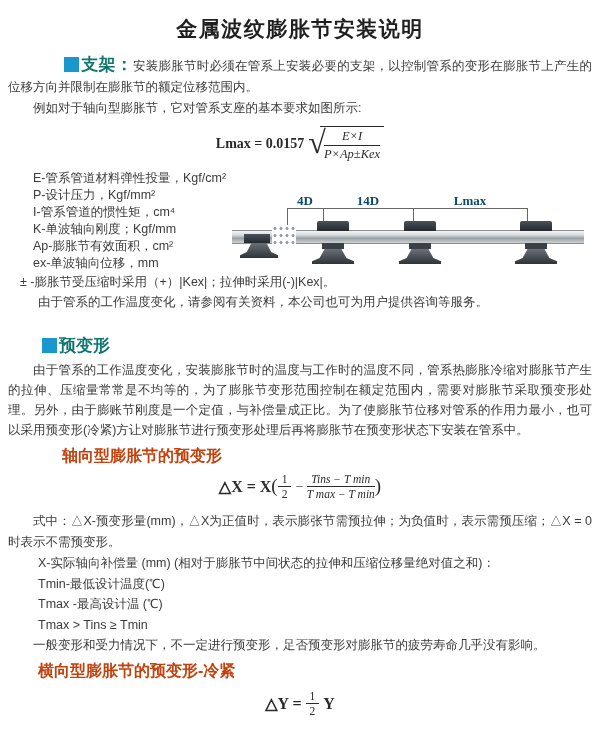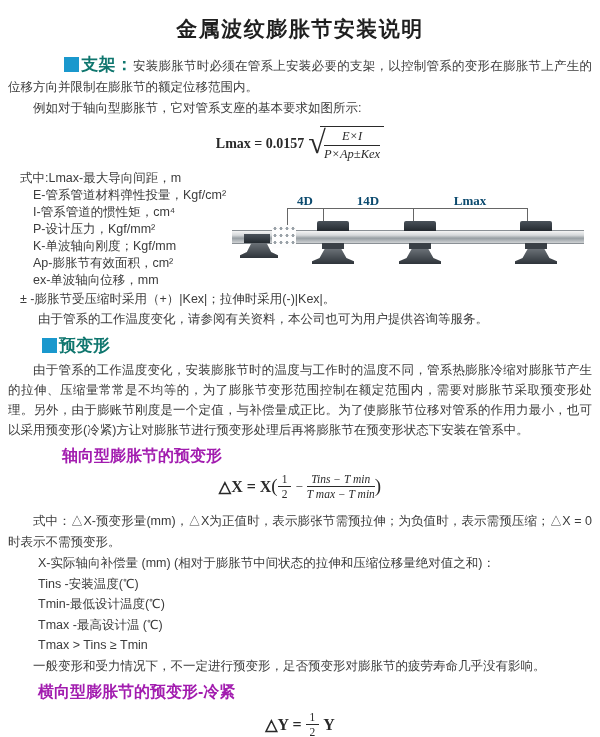--- a/index.html
+++ b/index.html
@@ -23,21 +23,21 @@
     line-height:30px;
   }
   .para{font-size:12.5px;line-height:21px;text-align:justify;}
   .bullet{
     display:inline-block;width:15px;height:15px;
     background:#1a98cd;vertical-align:-2px;margin-right:2px;
   }
   .sec-head{color:#0f766e;font-size:17px;font-weight:bold;}
   .p-support{margin-top:10px;text-indent:56px;}
   .p-example{text-indent:2em;}
-  .subhead{color:#a21caf;font-size:16px;font-weight:bold;line-height:22px;}
+  .subhead{color:#c2410c;font-size:16px;font-weight:bold;line-height:22px;}
   .subhead.axial{margin:5px 0 2px 54px;}
   .subhead.lateral{margin:4px 0 0 30px;}
   .sec2-head{margin:6px 0 3px 34px;}
 
   
   .formula{text-align:center;font-family:"Liberation Serif",serif;color:#2a2a2a;}
   .f1{margin:6px 0 5px;height:40px;}
   .f1-lhs{font-weight:bold;font-size:14px;vertical-align:middle;}
   .radical{font-size:32px;font-weight:400;vertical-align:middle;display:inline-block;margin:0 -6px 0 4px;position:relative;top:-1px;}
   .radicand{display:inline-block;vertical-align:middle;border-top:1.4px solid #2a2a2a;padding:2px 4px 0;}
@@ -103,24 +103,23 @@
 
   <div class="title">金属波纹膨胀节安装说明</div>
 
   <p class="para p-support"><span class="sec-head"><span class="bullet"></span><span>支架：</span></span><span>安装膨胀节时必须在管系上安装必要的支架，以控制管系的变形在膨胀节上产生的位移方向并限制在膨胀节的额定位移范围内。</span></p>
 
   <p class="para p-example">例如对于轴向型膨胀节，它对管系支座的基本要求如图所示:</p>
 
   <div class="formula f1"><span class="f1-lhs">Lmax = 0.0157</span><span class="radical">√</span><span class="radicand"><span class="frac"><span class="num">E×I</span><span class="den">P×Ap±Kex</span></span></span></div>
 
   <div class="defs-region">
-    <div class="def d-a">式中:Lmax-最大导向间距，m</div>
     <div class="def d-b">E-管系管道材料弹性投量，Kgf/cm²</div>
+    <div class="def d-b">P-设计压力，Kgf/mm²</div>
     <div class="def d-b">I-管系管道的惯性矩，cm⁴</div>
-    <div class="def d-b">P-设计压力，Kgf/mm²</div>
     <div class="def d-b">K-单波轴向刚度；Kgf/mm</div>
     <div class="def d-b">Ap-膨胀节有效面积，cm²</div>
     <div class="def d-b">ex-单波轴向位移，mm</div>
     <div class="def d-pm">± -膨胀节受压缩时采用（+）|Kex|；拉伸时采用(-)|Kex|。</div>
     <div class="def d-c">由于管系的工作温度变化，请参阅有关资料，本公司也可为用户提供咨询等服务。</div>
 
     <div class="diagram">
       <div class="dim-label l-4d">4D</div>
       <div class="dim-label l-14d">14D</div>
       <div class="dim-label l-lmax">Lmax</div>
@@ -148,21 +147,20 @@
   <div class="sec-head sec2-head"><span class="bullet"></span><span>预变形</span></div>
 
   <p class="para p-pre">由于管系的工作温度变化，安装膨胀节时的温度与工作时的温度不同，管系热膨胀冷缩对膨胀节产生的拉伸、压缩量常常是不均等的，为了膨胀节变形范围控制在额定范围内，需要对膨胀节采取预变形处理。另外，由于膨账节刚度是一个定值，与补偿量成正比。为了使膨胀节位移对管系的作用力最小，也可以采用预变形(冷紧)方让对膨胀节进行预变形处理后再将膨胀节在预变形状态下安装在管系中。</p>
 
   <div class="subhead axial">轴向型膨胀节的预变形</div>
 
   <div class="formula f2"><span class="f-lhs">△X = X</span><span class="paren">(</span><span class="frac"><span class="num">1</span><span class="den">2</span></span><span class="minus">−</span><span class="frac ital"><span class="num">Tins − T min</span><span class="den">T max − T min</span></span><span class="paren">)</span></div>
 
   <p class="para p-note">式中：△X-预变形量(mm)，△X为正值时，表示膨张节需预拉伸；为负值时，表示需预压缩；△X = 0时表示不需预变形。</p>
   <div class="note-line">X-实际轴向补偿量 (mm) (相对于膨胀节中间状态的拉伸和压缩位移量绝对值之和)：</div>
-  <div class="note-line">Tins -安装温度(℃)</div>
   <div class="note-line">Tmin-最低设计温度(℃)</div>
   <div class="note-line">Tmax -最高设计温 (℃)</div>
   <div class="note-line">Tmax &gt; Tins ≥ Tmin</div>
   <p class="para p-note">一般变形和受力情况下，不一定进行预变形，足否预变形对膨胀节的疲劳寿命几乎没有影响。</p>
 
   <div class="subhead lateral">横向型膨胀节的预变形-冷紧</div>
 
   <div class="formula f3"><span class="f-lhs">△Y =</span> <span class="frac"><span class="num">1</span><span class="den">2</span></span> <span class="f-lhs">Y</span></div>
 
 </div>

